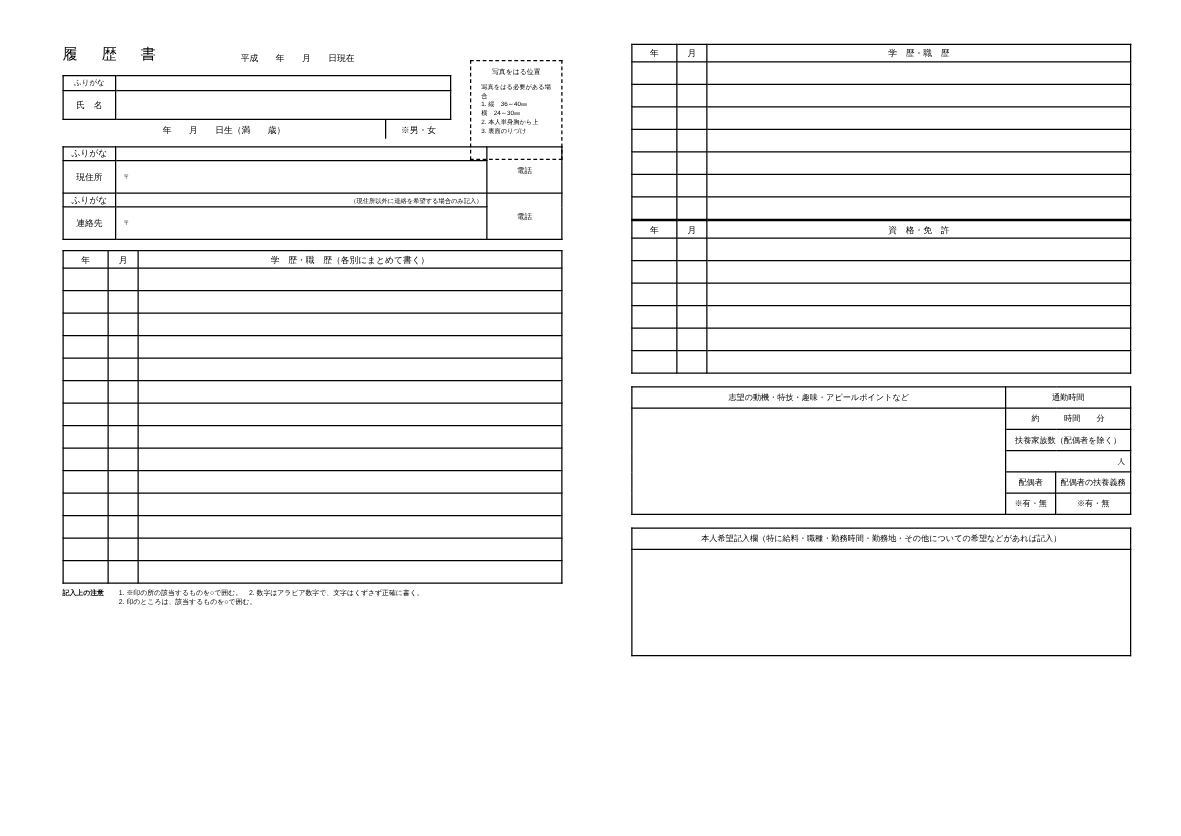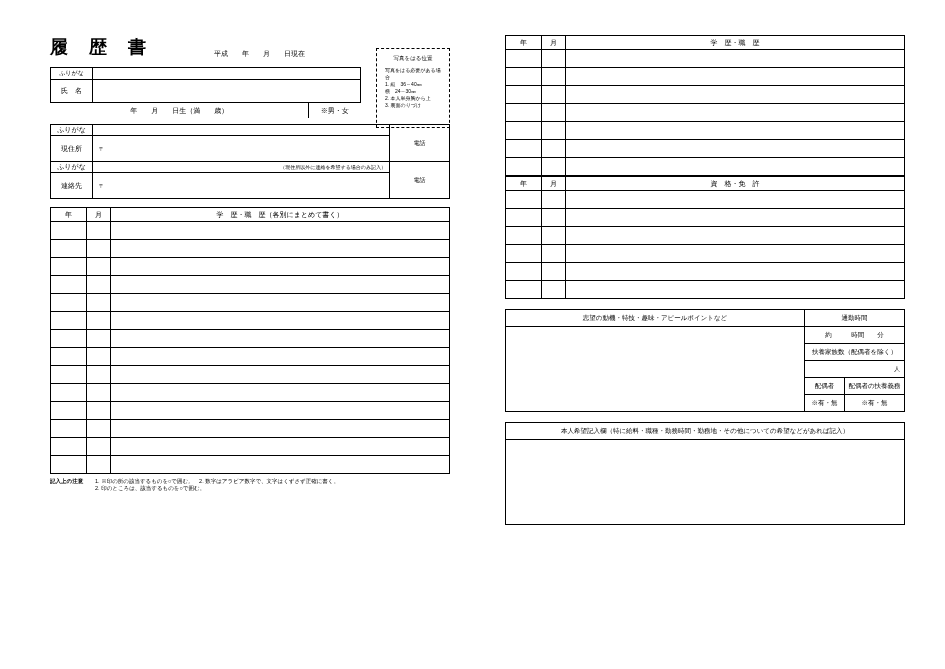--- a/index.html
+++ b/index.html
@@ -25,22 +25,22 @@
   }
   .col { width: 400px; }
 
   .titlebar {
     display: flex;
     align-items: flex-end;
     margin-bottom: 8px;
     gap: 60px;
   }
   h1 {
-    font-size: 18px;
-    font-weight: bold;
+    font-size: 12px;
+    font-weight: normal;
     margin: 0;
     letter-spacing: 8px;
   }
   .asof { font-size: 7px; }
 
   .photo-note {
     position: absolute;
     left: 376px;
     top: 48px;
     width: 74px;

